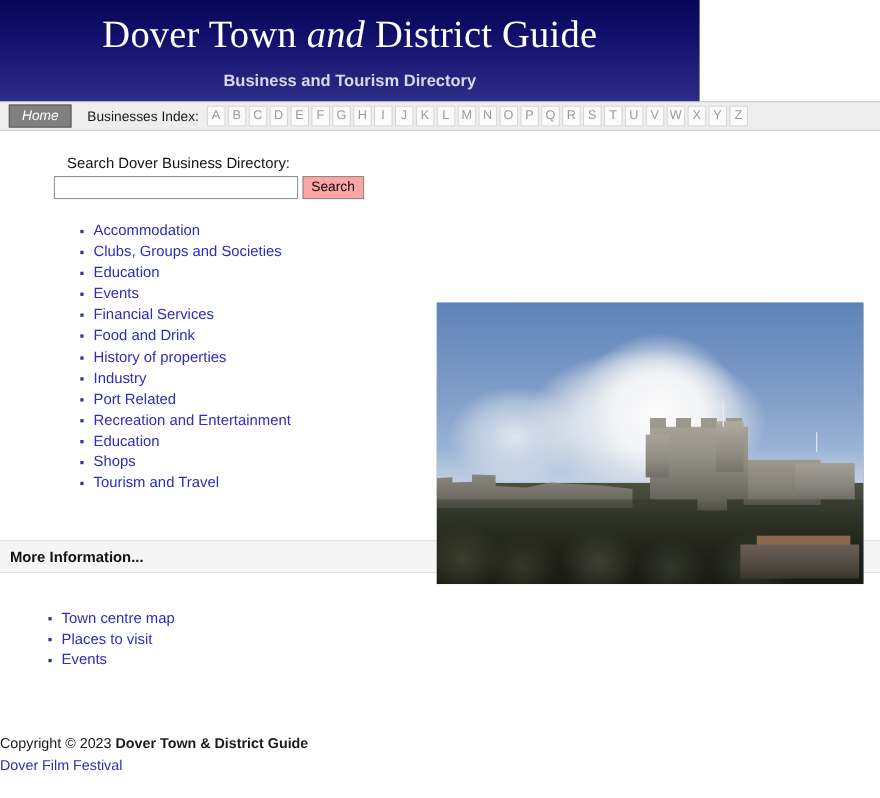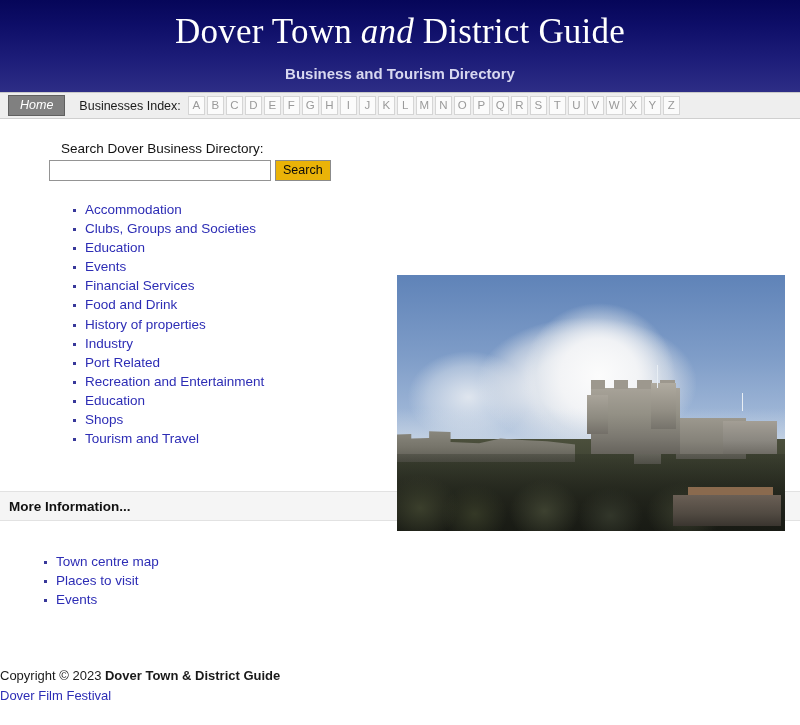--- a/index.html
+++ b/index.html
@@ -13,21 +13,21 @@
     background: #ffffff;
     font-family: "Liberation Sans", sans-serif;
     font-size: 13px;
     color: #000000;
     overflow: hidden;
   }
 
   
   .banner {
     position: relative;
-    width: 800px;
+    width: 636px;
     height: 92px;
     background: linear-gradient(to bottom, #060659 0%, #0e0e68 28%, #1c1c78 62%, #2d2d86 100%);
     overflow: hidden;
   }
   .banner-title {
     text-align: center;
     font-family: "Liberation Serif", serif;
     font-size: 35px;
     color: #ffffff;
     line-height: 1;
@@ -128,21 +128,21 @@
     background: #ffffff;
     font-family: "Liberation Sans", sans-serif;
     font-size: 12px;
     padding: 1px 3px;
     outline: none;
   }
   .search-btn {
     margin-left: 4px;
     box-sizing: border-box;
     height: 21px;
-    background: #eab308;
+    background: #fca5a5;
     border: 1px solid #8b8b8b;
     font-family: "Liberation Sans", sans-serif;
     font-size: 12.5px;
     color: #0a0a0a;
     padding: 0 7px;
     cursor: pointer;
     line-height: 1;
   }
   ul.cat-list {
     margin: 22px 0 0 0;

